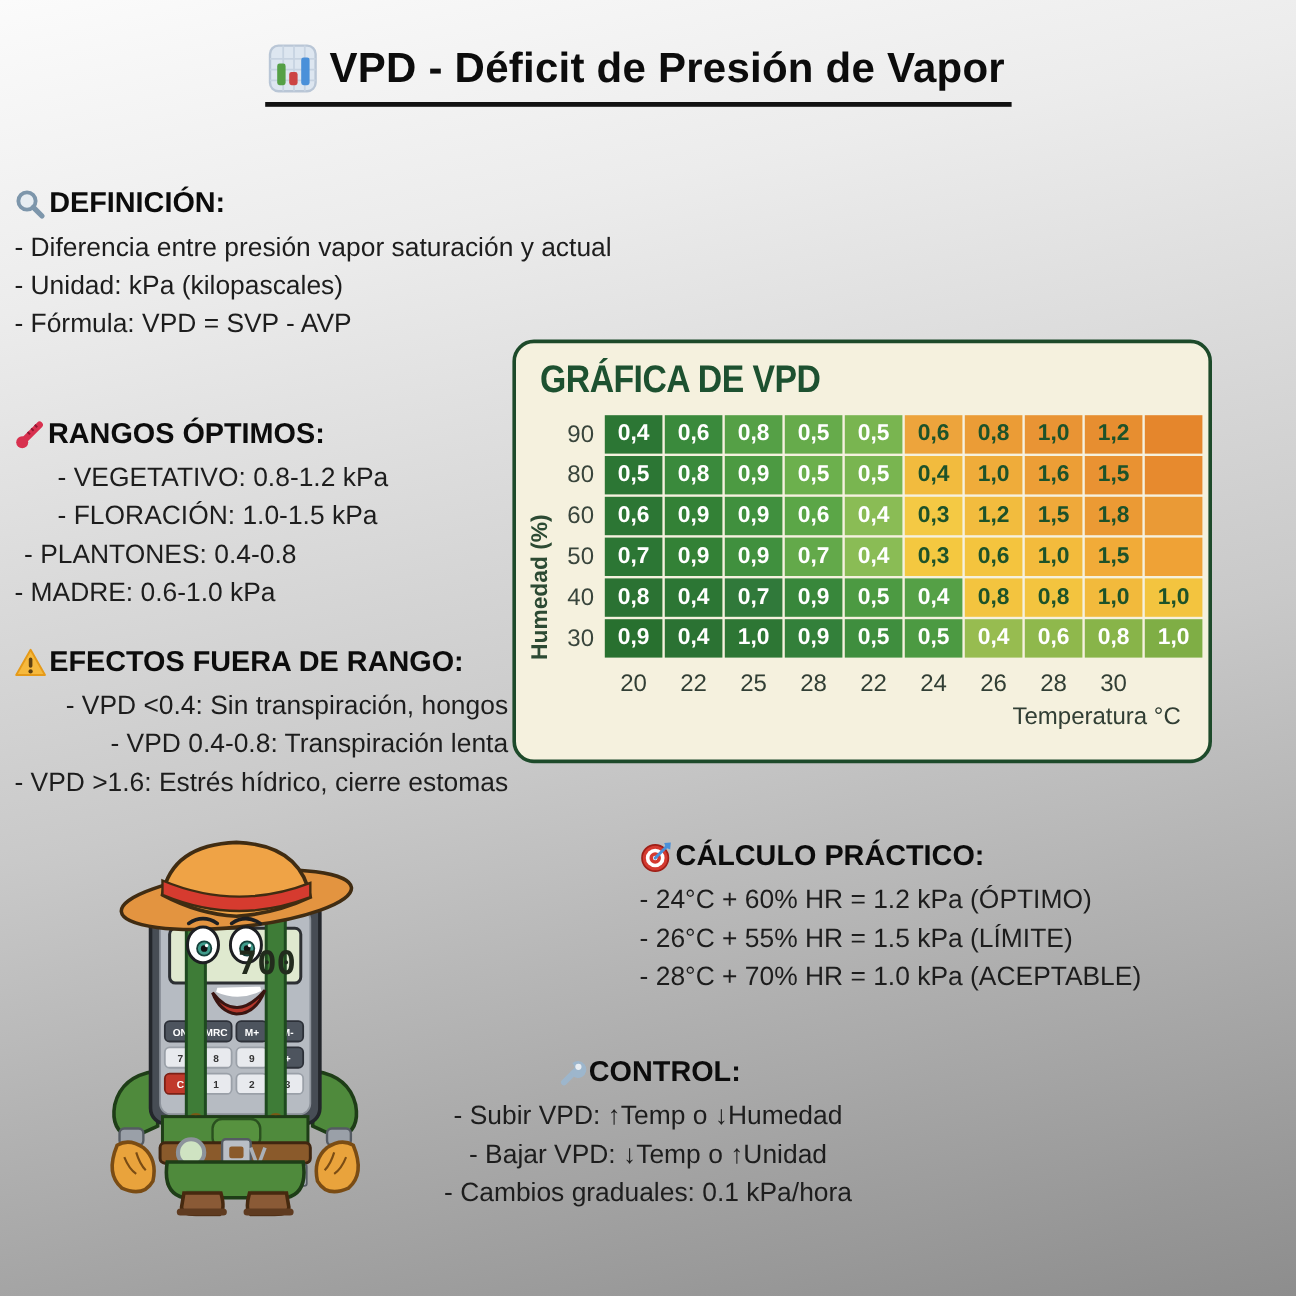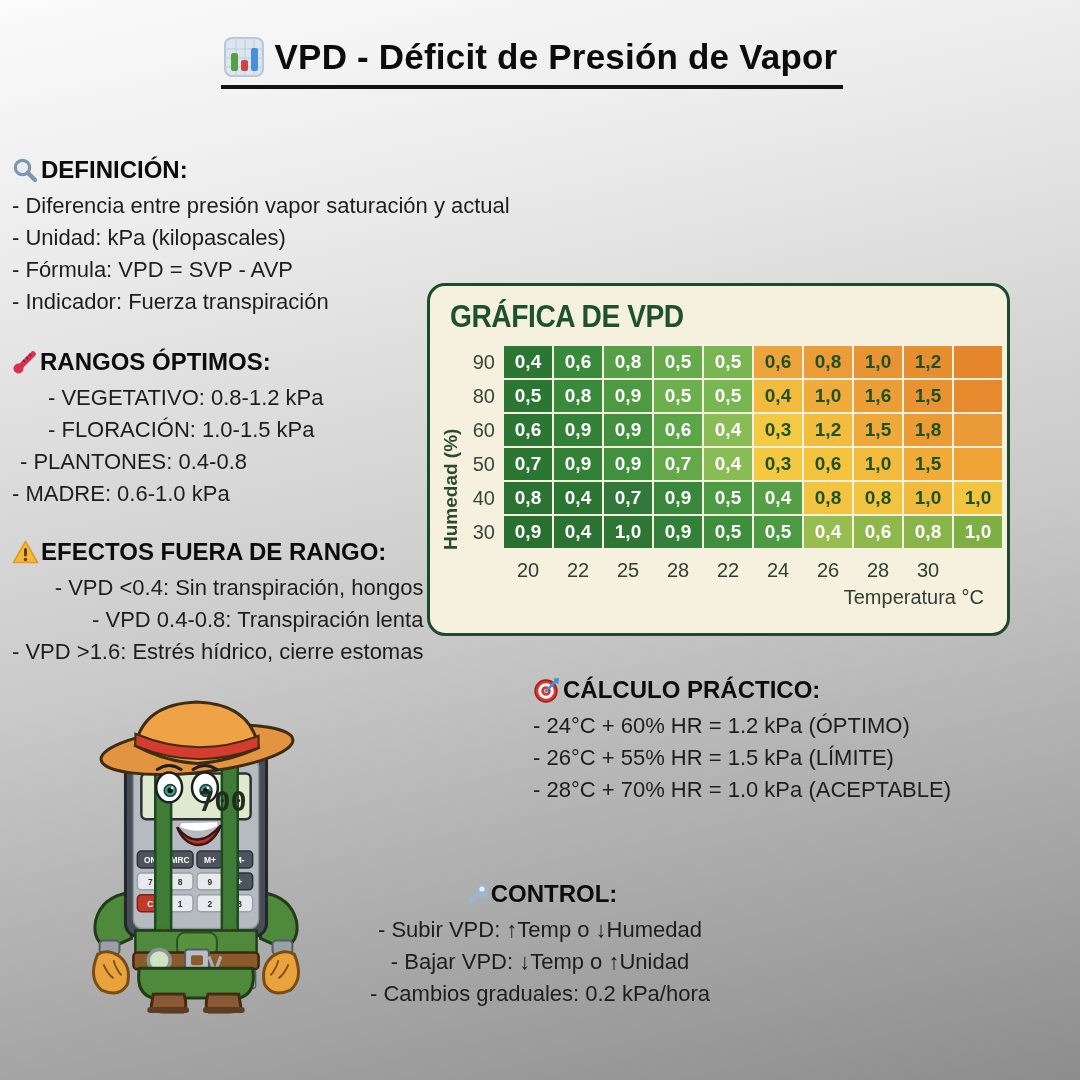--- a/index.html
+++ b/index.html
@@ -13,21 +13,21 @@
   .title-inner{display:inline-flex;align-items:center;gap:10px;border-bottom:4px solid #121212;
     padding:0 6px 7px 2px;font-size:35px;font-weight:bold;color:#0c0c0c;letter-spacing:.2px;}
   
   .sec{position:absolute;}
   .sec h2{margin:0 0 6px 0;font-size:24px;font-weight:bold;color:#0c0c0c;
     display:flex;align-items:center;gap:2px;}
   .sec .line{font-size:22px;line-height:32px;color:#1d1d1d;white-space:nowrap;}
   #definicion{left:12px;top:156px;}
   #rangos{left:12px;top:348px;}
   #efectos{left:12px;top:538px;text-align:right;}
-  #calculo{left:533px;top:676px;}
+  #calculo{left:533px;top:700px;}
   #control{left:310px;top:880px;width:460px;text-align:center;}
   #control h2{justify-content:center;}
   .ind2{padding-left:36px;}
   .ind1{padding-left:8px;}
   
   .chart-panel{position:absolute;left:427px;top:283px;width:583px;height:353px;box-sizing:border-box;
     background:#f5f1de;border:3px solid #1d4a2a;border-radius:18px;}
   .chart-title{position:absolute;left:20px;top:12px;font-size:32px;font-weight:bold;color:#1d5130;
     transform:scaleX(.88);transform-origin:left;white-space:nowrap;letter-spacing:-.5px;}
   .ylabel{position:absolute;left:10px;top:62px;height:202px;display:flex;align-items:center;
@@ -64,21 +64,20 @@
   <h2>
     <svg width="27" height="27" viewBox="0 0 27 27">
       <circle cx="10.5" cy="10.5" r="7.2" fill="#e7edf2" stroke="#7d96ab" stroke-width="3.2"></circle>
       <line x1="15.8" y1="15.8" x2="23" y2="23" stroke="#7d96ab" stroke-width="4.4" stroke-linecap="round"></line>
     </svg>
     <span>DEFINICIÓN:</span>
   </h2>
   <div class="line">- Diferencia entre presión vapor saturación y actual</div>
   <div class="line">- Unidad: kPa (kilopascales)</div>
   <div class="line">- Fórmula: VPD = SVP - AVP</div>
-  <div class="line">- Indicador: Fuerza transpiración</div>
 </section>
 
 <section class="sec" id="rangos">
   <h2>
     <svg width="26" height="26" viewBox="0 0 26 26">
       <line x1="8" y1="18" x2="21" y2="5" stroke="#d8314f" stroke-width="5.5" stroke-linecap="round"></line>
       <circle cx="6.5" cy="19.5" r="5" fill="#d8314f"></circle>
       <path d="M11 11 l2 2 M14 8 l2 2 M17 5 l2 2" stroke="#8e1630" stroke-width="1.6"></path>
     </svg>
     <span>RANGOS ÓPTIMOS:</span>
@@ -209,21 +208,21 @@
   <h2>
     <svg width="26" height="26" viewBox="0 0 26 26">
       <line x1="7" y1="21" x2="15" y2="13" stroke="#9db6cc" stroke-width="5" stroke-linecap="round"></line>
       <path d="M13.5 5.5 A7 7 0 1 1 12 12.5 L16 8.5 L14 4.5 Z" fill="#9db6cc"></path>
       <circle cx="19" cy="8" r="2.6" fill="#e9eef3"></circle>
     </svg>
     <span>CONTROL:</span>
   </h2>
   <div class="line">- Subir VPD: ↑Temp o ↓Humedad</div>
   <div class="line">- Bajar VPD: ↓Temp o ↑Unidad</div>
-  <div class="line">- Cambios graduales: 0.2 kPa/hora</div>
+  <div class="line">- Cambios graduales: 0.1 kPa/hora</div>
 </section>
 
 <svg class="mascot" viewBox="0 0 230 320">
 
   <g>
     <path d="M48 198 Q20 202 14 226 Q10 248 28 254 L50 244 L50 204 Z" fill="#4f8a3c" stroke="#1e3d17" stroke-width="3"></path>
     <rect x="18" y="246" width="20" height="14" rx="4" fill="#9aa0a8" stroke="#555b63" stroke-width="2"></rect>
   </g>
 
   <g>

